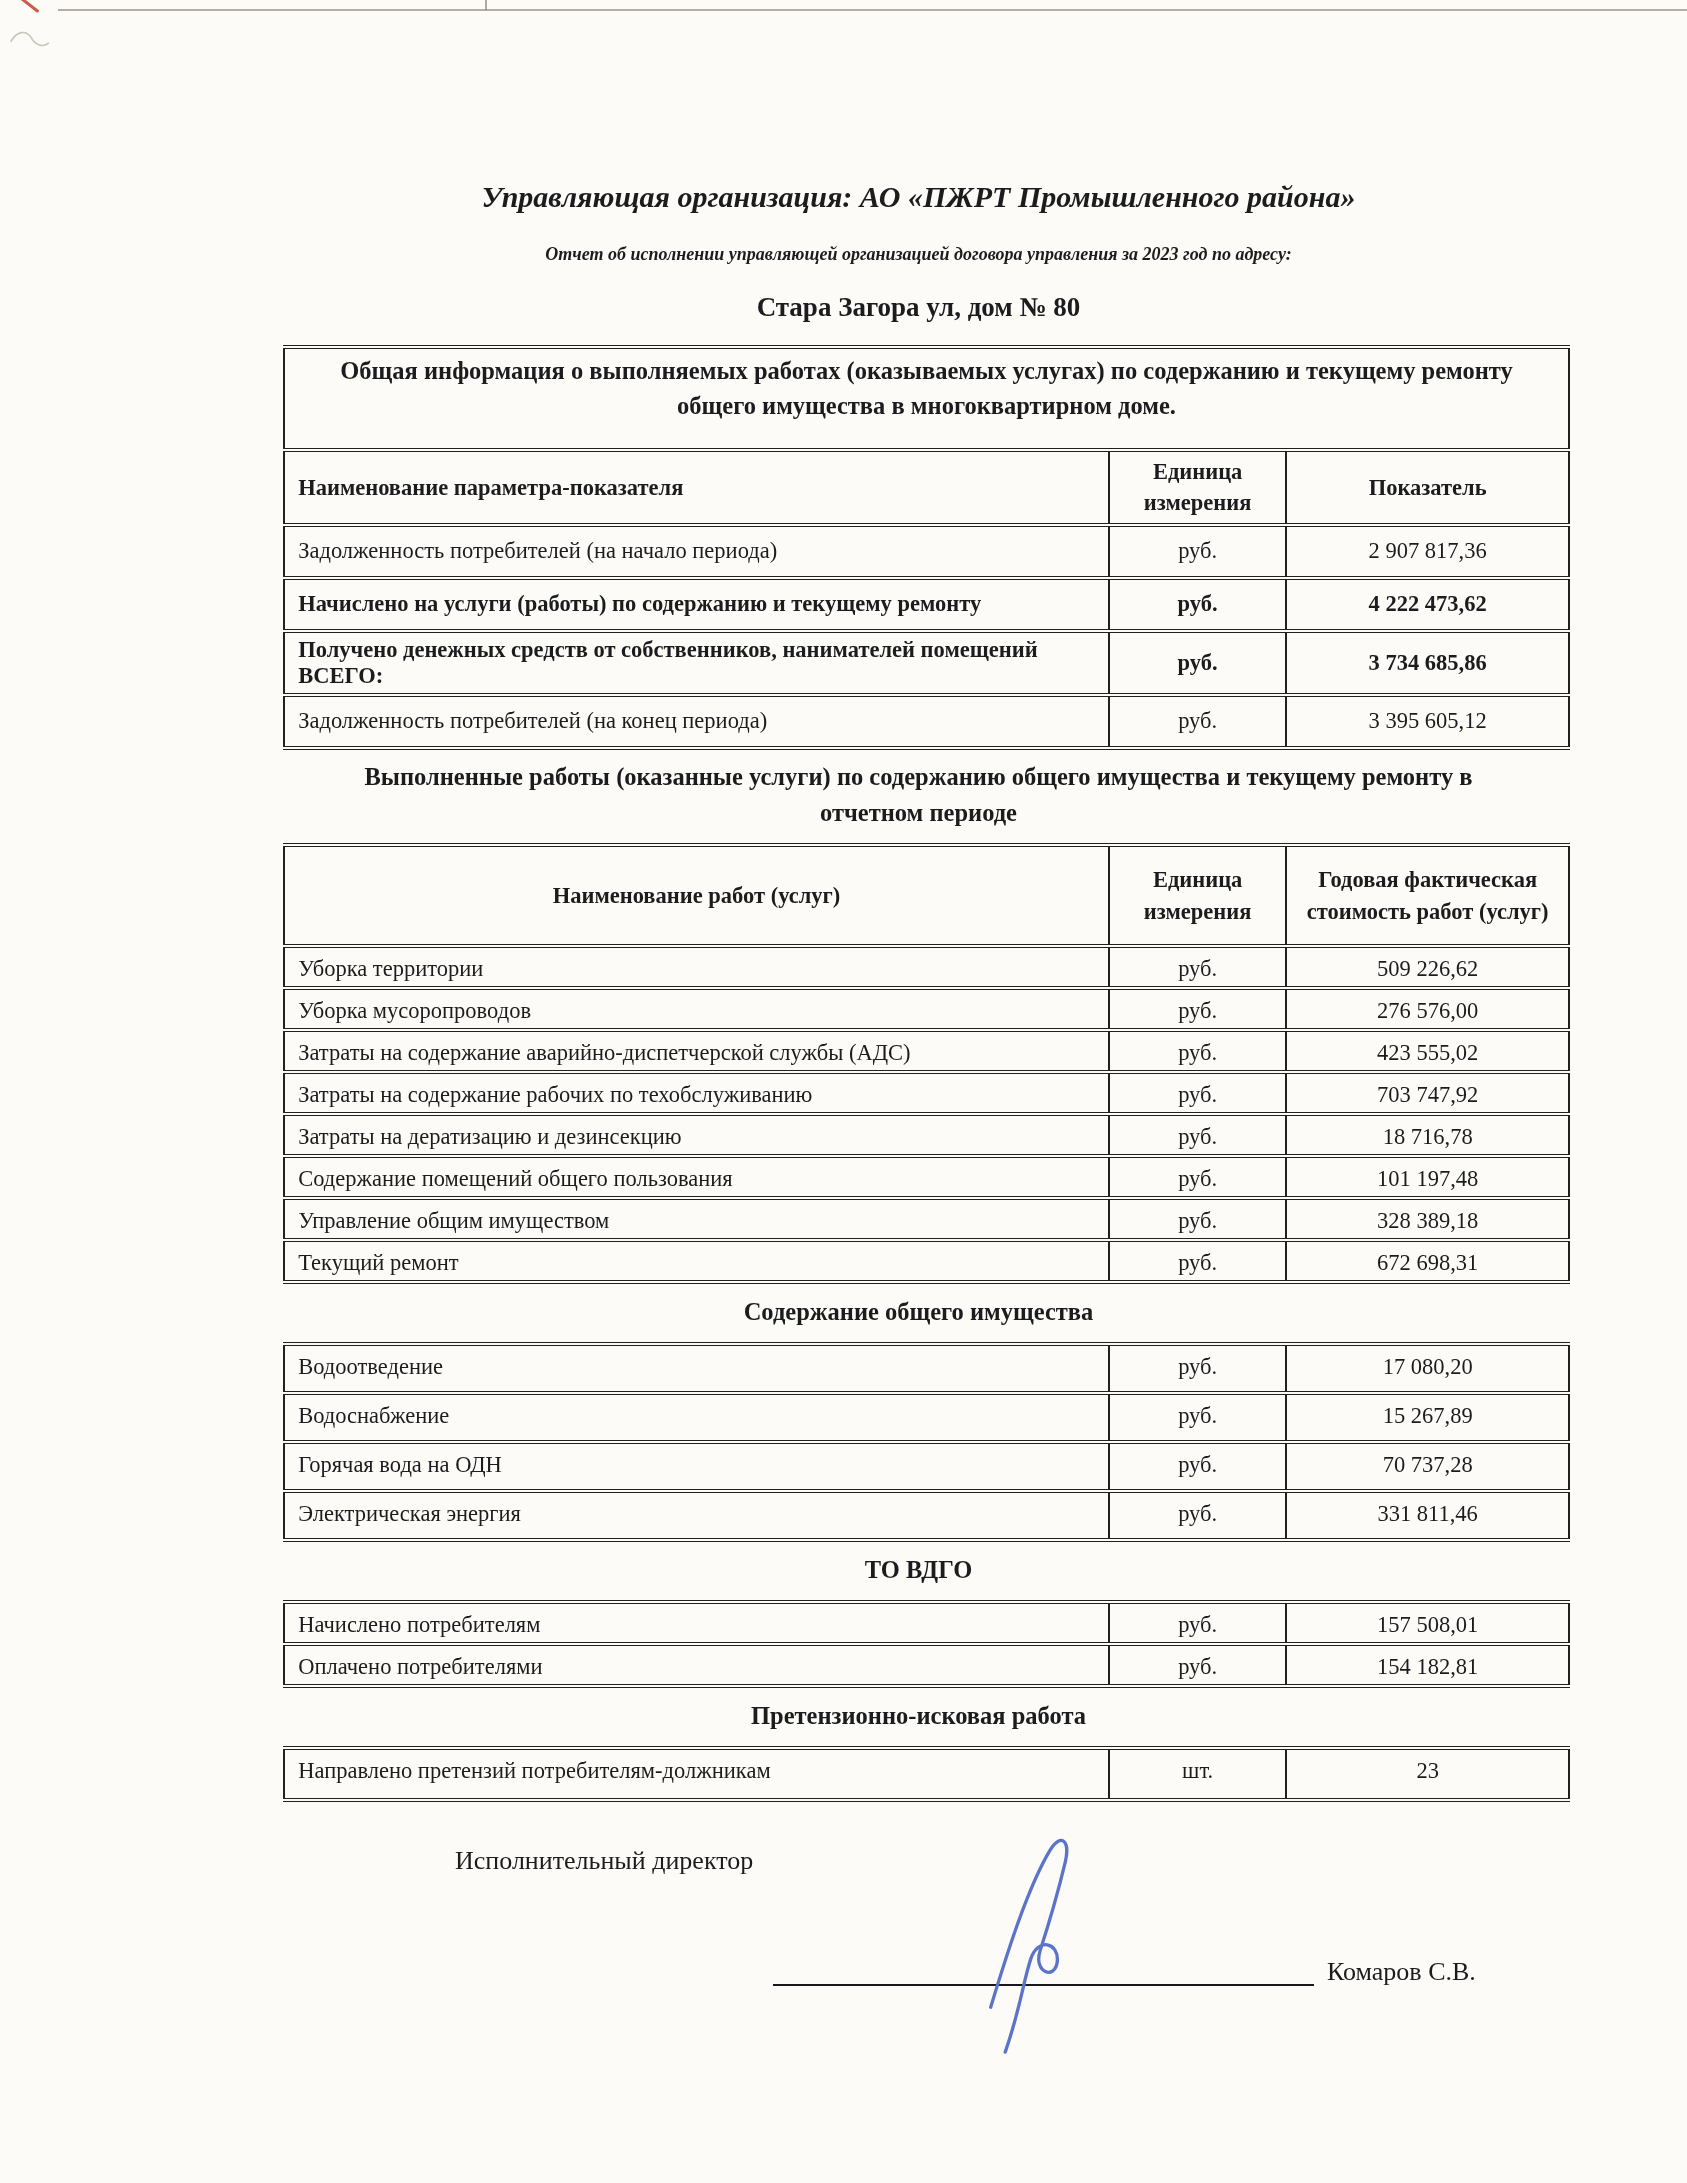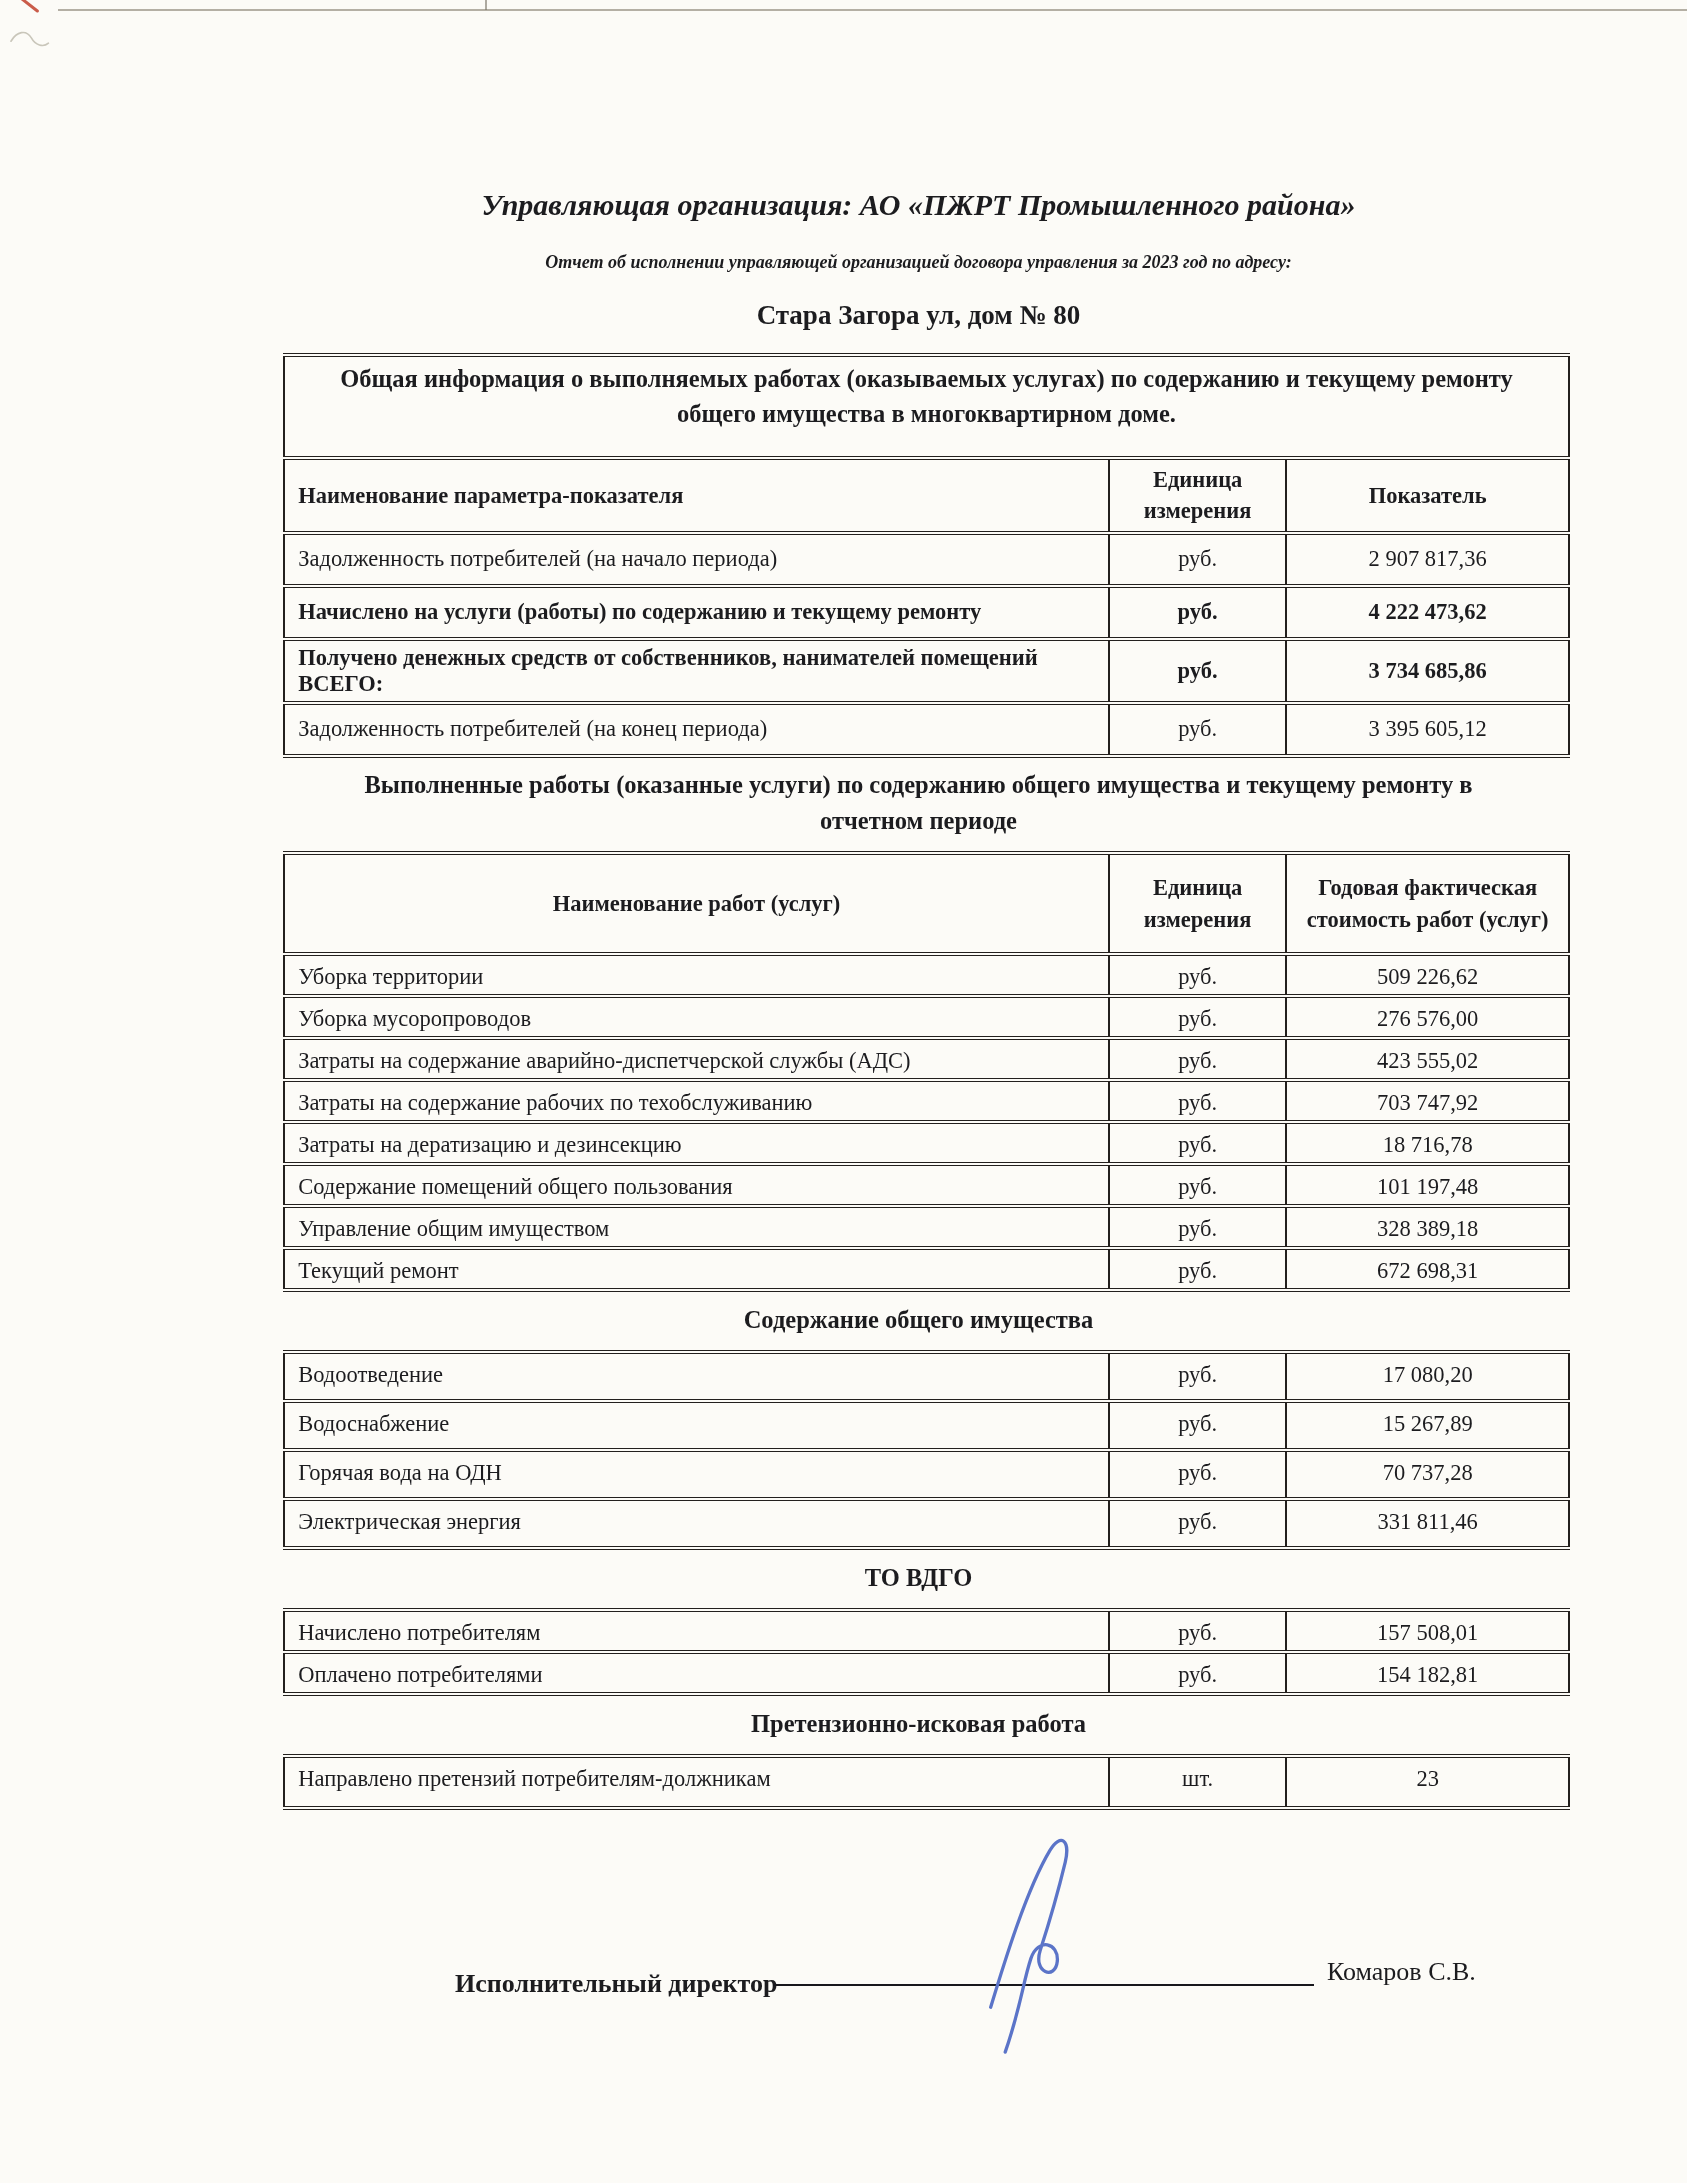--- a/index.html
+++ b/index.html
@@ -22,21 +22,21 @@
     position: absolute; top: 2.6px; left: 17px; width: 24px; height: 3.3px;
     background: #c1402c; transform: rotate(38deg); border-radius: 2px; opacity: .85;
   }
   .scan-tick {
     position: absolute; top: 0; left: 485px; width: 2px; height: 10px;
     background: #7a7468; opacity: .6;
   }
   .scan-squiggle { position: absolute; top: 28px; left: 9.3px; }
 
   
-  .content { position: absolute; left: 275px; top: 8px; width: 1287px; }
+  .content { position: absolute; left: 275px; top: 0; width: 1287px; }
 
   .title-org {
     margin: 180px auto 0; text-align: center;
     font-size: 30px; font-weight: bold; font-style: italic;
   }
   .title-report {
     margin: 30px auto 0; text-align: center;
     font-size: 18px; font-weight: bold; font-style: italic;
   }
   .title-address {
@@ -72,21 +72,21 @@
   .t5 td { height: 52px; border-radius: 26px; }
   tr.bold td { font-weight: bold; }
 
   .section-heading {
     margin: 9.3px auto 0; max-width: 1191px; text-align: center;
     font-size: 24.5px; font-weight: bold; line-height: 1.45;
   }
   .tbl-after-heading { margin-top: 13.2px; }
 
   
-  .footer-role { position: absolute; left: 455px; top: 1969px; font-size: 26px; font-weight: bold; }
+  .footer-role { position: absolute; left: 455px; top: 1846px; font-size: 26px; }
   .footer-line {
     position: absolute; left: 773px; top: 1957px; width: 541px; height: 29px;
     border-bottom: 2.6px solid #17171c;
   }
   .footer-name { position: absolute; left: 1327px; top: 1957px; font-size: 26px; }
   .signature-svg { position: absolute; left: 926px; top: 1834px; }
 </style>
 </head>
 <body>
 

